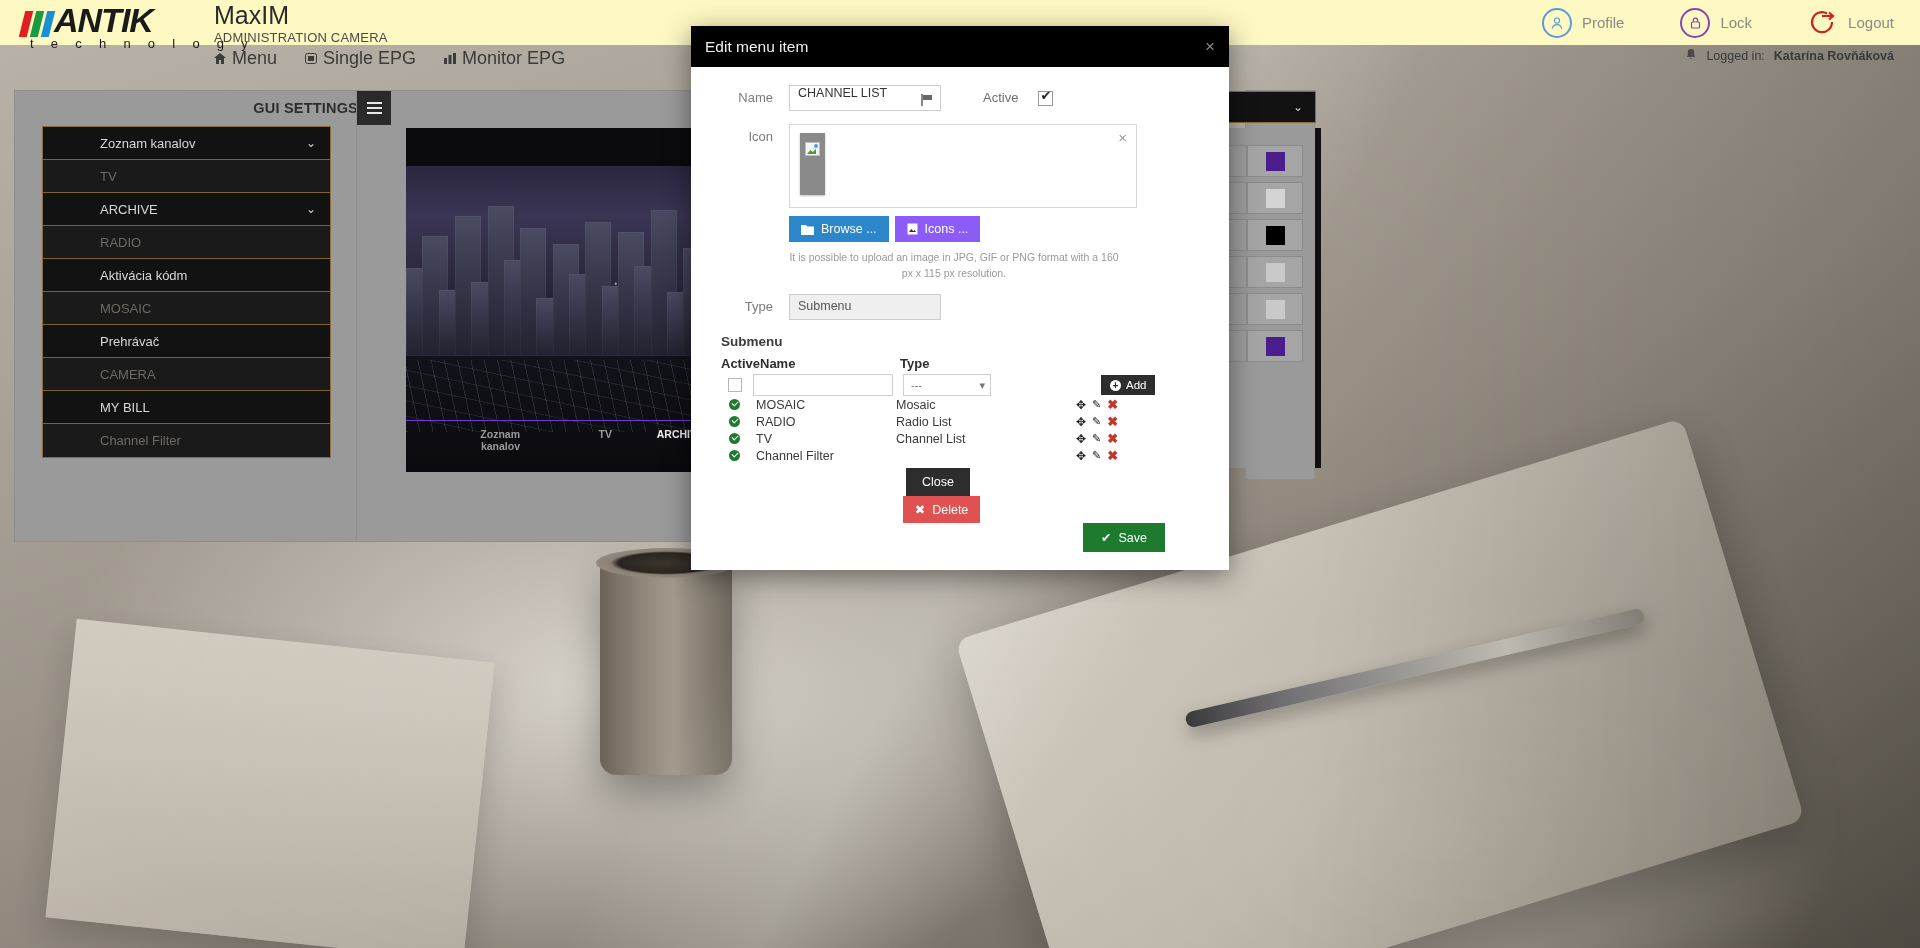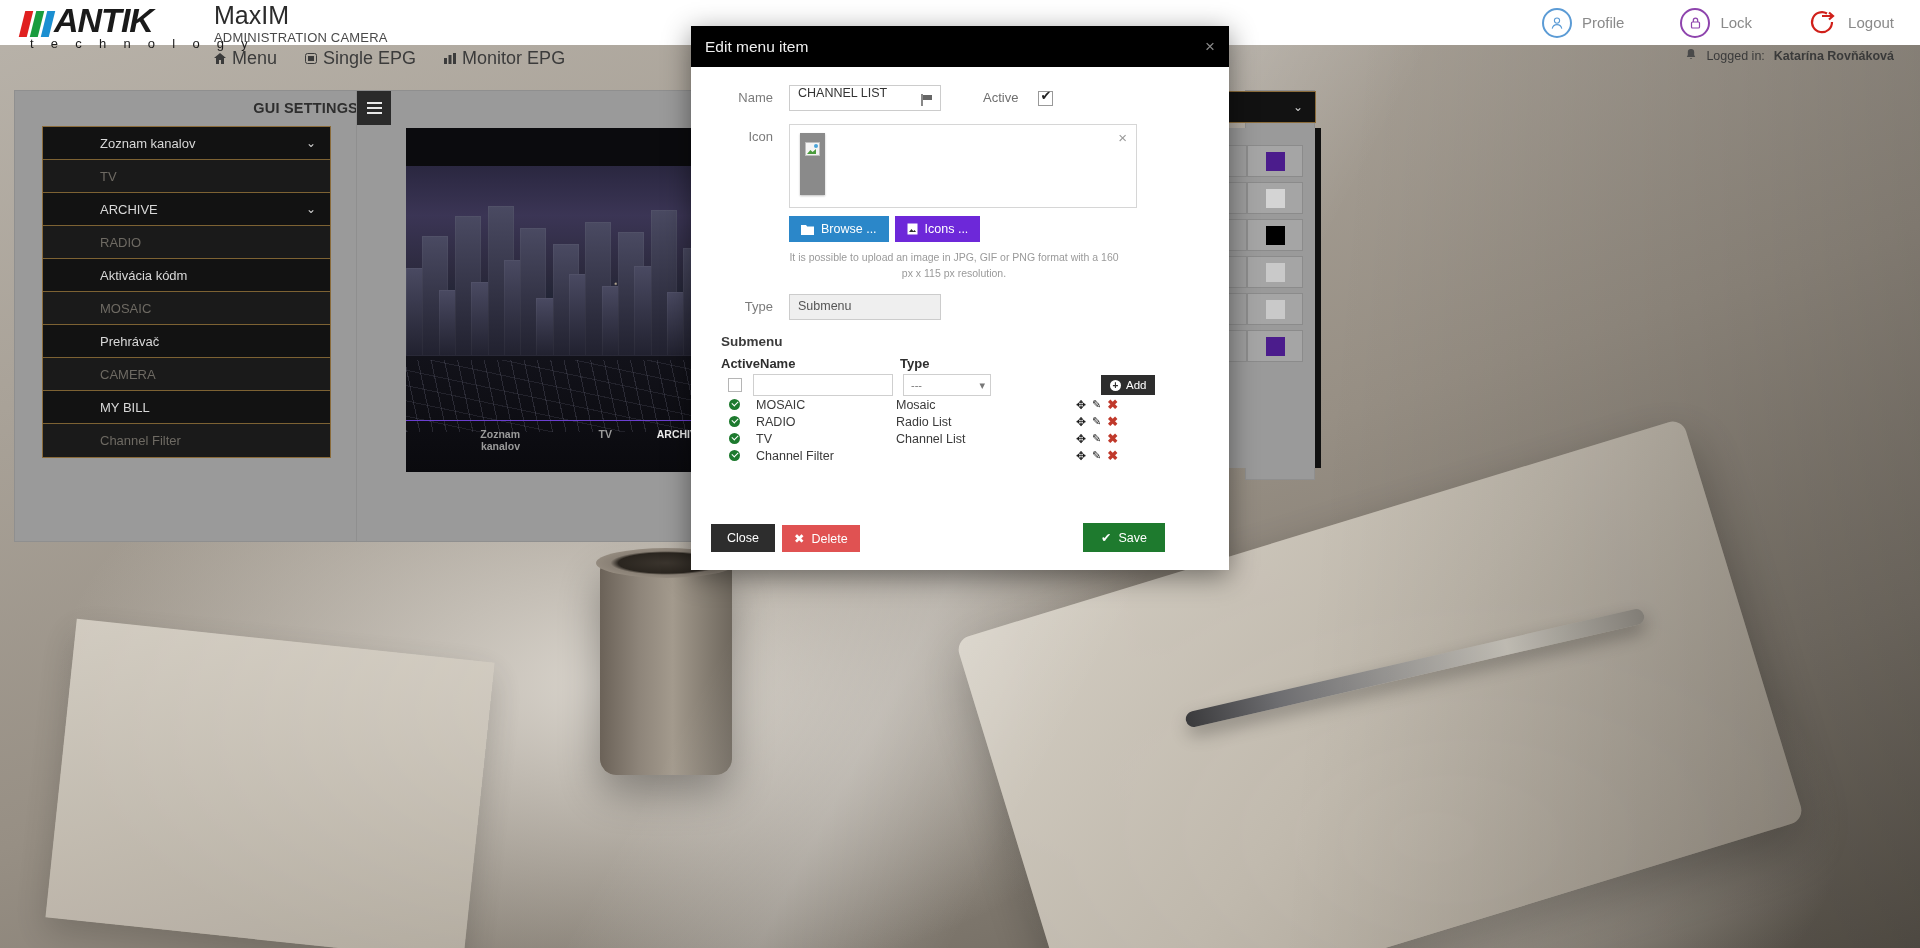--- a/index.html
+++ b/index.html
@@ -56,21 +56,21 @@
     left: 60px; top: 640px; width: 420px; height: 300px;
     background: linear-gradient(160deg,#ded8cd, #bdb6aa);
     transform: rotate(6deg);
     box-shadow: 0 14px 34px rgba(0,0,0,.22);
     opacity: .8;
   }
 
   
   .topbar {
     position: absolute; left: 0; top: 0; width: 1920px; height: 45px;
-    background: #ffffff; z-index: 5; text-align: right;
+    background: #fef9c3; z-index: 5; text-align: right;
   }
   .brand { position: absolute; left: 22px; top: 3px; display: flex; align-items: flex-start; }
   .bars { display: flex; gap: 3px; transform: skewX(-14deg); margin-top: 8px; }
   .bars i { display: block; width: 8px; height: 26px; }
   .bars i:nth-child(1){ background:#e02020; }
   .bars i:nth-child(2){ background:#1a9c3e; }
   .bars i:nth-child(3){ background:#1b8fd1; }
   .antik {
     font-family: "Liberation Sans", sans-serif;
     font-weight: 700; font-style: italic;
@@ -250,21 +250,21 @@
     background: #4aa3d8; border-radius: 50%;
   }
   .icon-x { position: absolute; right: 9px; top: 4px; color: #9a9a9a; font-size: 15px; cursor: pointer; }
 
   .btnrow { display: flex; gap: 6px; margin-top: 8px; }
   .btn {
     display: inline-flex; align-items: center; gap: 7px;
     font-size: 12.5px; padding: 6px 12px; border: none; cursor: pointer; color: #fff;
   }
   .btn-browse { background: #2b87c9; }
-  .btn-icons { background: #6d28d9; }
+  .btn-icons { background: #8b5cf6; }
   .hint { font-size: 10.5px; color: #9a9a9a; line-height: 16px; margin-top: 7px; width: 330px; text-align: center; }
 
   .input-type {
     width: 152px; height: 26px; border: 1px solid #ccc; background: #efefef;
     font-size: 12.5px; color: #555; padding: 4px 8px;
   }
 
   .submenu-title { font-size: 13.5px; font-weight: 700; color: #3b3b3b; margin: 14px 0 7px 10px; }
 
   .smtable { margin-left: 10px; width: 455px; }
@@ -299,21 +299,21 @@
   }
   .sm-name { width: 140px; margin-left: 16px; }
   .sm-type { width: 180px; }
   .sm-acts { display: flex; gap: 6px; align-items: center; }
   .ic-move { font-size: 12px; color: #1c1c1c; cursor: pointer; }
   .ic-edit { font-size: 11px; color: #222; cursor: pointer; }
   .ic-del { font-size: 13px; color: #c0392b; font-weight: 700; cursor: pointer; }
 
   .modal-foot {
     position: absolute; left: 0; bottom: 0; width: 494px; padding: 14px 20px 18px 20px;
-    display: flex; align-items: flex-end;
+    display: flex; align-items: center; flex-direction: column;
   }
   .btn-close { background: #2d2d2d; padding: 7px 16px; }
   .btn-delete { background: #e05252; margin-left: 7px; }
   .btn-save { background: #1e7a2e; margin-left: auto; padding: 7px 18px; }
 </style>
 </head>
 <body>
 
 <div class="desk-bg">
   <div class="desk-obj paper"></div>

